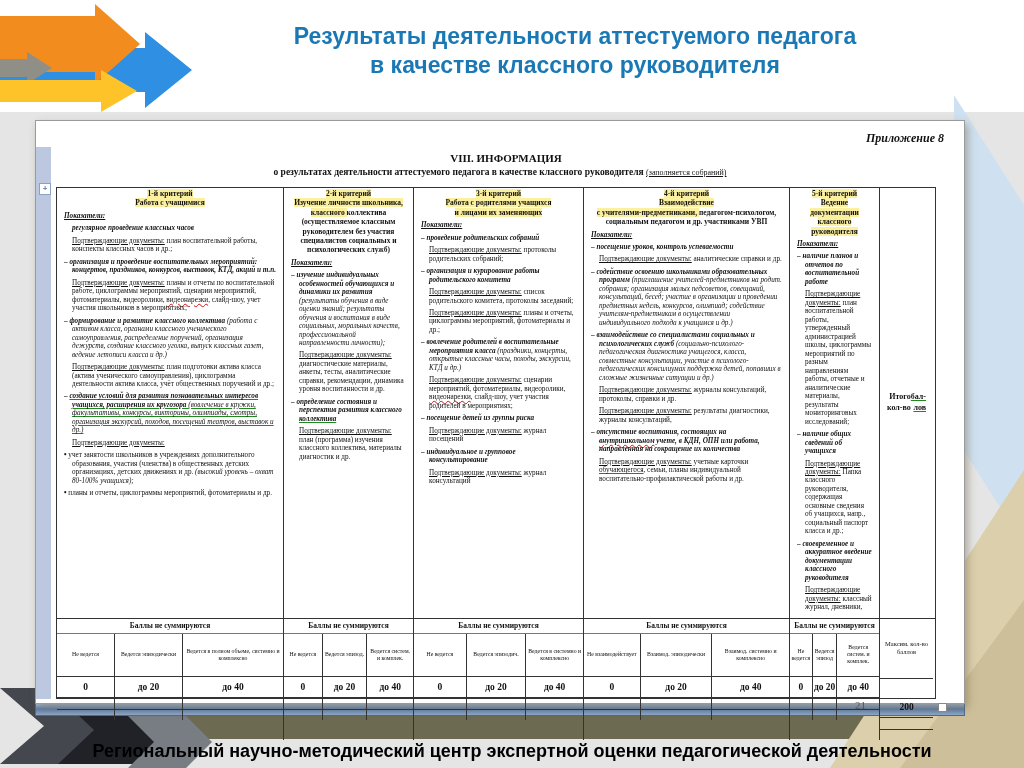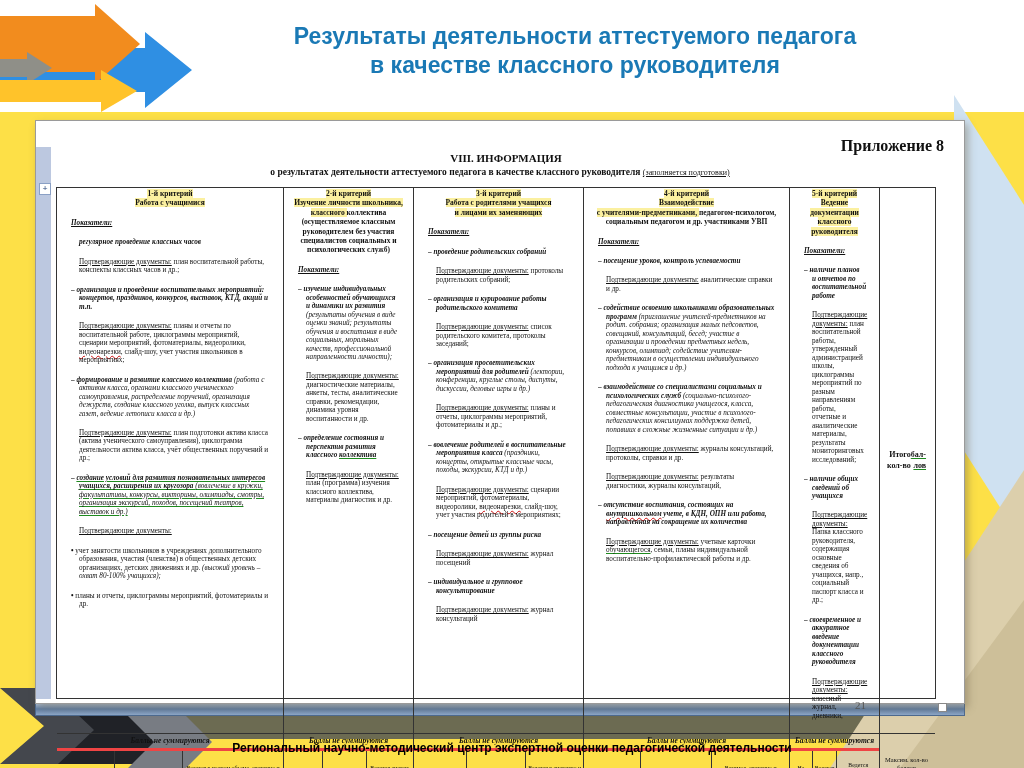--- a/index.html
+++ b/index.html
@@ -1,61 +1,61 @@
 <!DOCTYPE html>
 <html><head>
 <meta charset="utf-8">
 <style>
   html,body{margin:0;padding:0;}
-  .slide{position:relative;width:1024px;height:768px;background:#fde047;overflow:hidden;
+  .slide{position:relative;width:1024px;height:768px;background:#e5e5e5;overflow:hidden;
          font-family:"Liberation Sans",sans-serif;}
   .top-white{position:absolute;top:0;left:0;right:0;height:112px;background:#ffffff;}
   .deco{position:absolute;}
   .title{position:absolute;left:205px;top:22px;width:740px;text-align:center;
          color:#1A79B5;font-weight:bold;font-size:23px;line-height:1.28;}
   
   .doc{position:absolute;left:35px;top:120px;width:928px;height:582px;background:#fff;
        border:1px solid #9a9a9a;box-shadow:3px 4px 8px rgba(110,100,70,.45);
        font-family:"Liberation Serif",serif;color:#111;z-index:3;}
   .doc-strip{position:absolute;left:0;top:26px;bottom:4px;width:15px;background:#bcc8e0;}
   .plus{position:absolute;left:3px;top:62px;width:10px;height:10px;border:1px solid #8aa0c5;
         background:#fff;color:#2c4a7c;font-size:9px;line-height:9px;text-align:center;font-weight:bold;}
-  .appendix{position:absolute;top:16px;right:20px;font-weight:bold;font-size:16px;}
+  .appendix{position:absolute;top:10px;right:20px;font-weight:bold;font-style:italic;font-size:12px;}
   .doc-t1{position:absolute;top:31px;left:12px;right:0;text-align:center;font-weight:bold;font-size:11px;}
   .doc-t2{position:absolute;top:46px;left:0;right:0;text-align:center;font-weight:bold;font-size:9.5px;}
   .doc-t2 .note{font-weight:normal;font-size:8px;text-decoration:underline;}
   
   .tbl{position:absolute;left:20px;top:66px;width:878px;bottom:4px;border:1.5px solid #333;
        display:flex;flex-direction:column;}
   .tbl-body{display:grid;grid-template-columns:226px 130px 170px 206px 90px 54px;flex:1;}
   .tbl-body>div+div{border-left:1px solid #333;}
   .col{padding:1px 3px 2px 3px;font-size:7.2px;line-height:1.18;overflow:hidden;}
   .col-h{text-align:center;font-weight:bold;font-size:7.5px;line-height:1.25;margin-bottom:1px;}
   .col-h span{white-space:pre-line;}
   .col-h .hl{background:#FBF0A0;}
-  .para{margin:11px;padding-left:8px;}
+  .para{margin:4px;padding-left:8px;}
   .para.hang{text-indent:-8px;}
   .para.flush{padding-left:0;}
   .mk{font-weight:bold;}
   .r-h{font-weight:bold;font-style:italic;text-decoration:underline;}
   .r-b{font-weight:bold;font-style:italic;}
   .r-i{font-style:italic;}
   .r-u{text-decoration:underline;}
   .r-r{text-decoration:underline wavy #cf1010 1px;}
   .r-rb{font-weight:bold;font-style:italic;text-decoration:underline wavy #cf1010 1px;}
   .r-g{text-decoration:underline #1e8a1e;}
   .r-gb{font-weight:bold;font-style:italic;text-decoration:underline #1e8a1e;}
   .r-gi{font-style:italic;text-decoration:underline #1e8a1e;}
   .total-col{display:flex;align-items:center;justify-content:center;text-align:right;
              font-weight:bold;font-size:8px;line-height:1.35;}
   .total-col span{white-space:pre-line;}
   
   .tbl-score{display:grid;grid-template-columns:226px 130px 170px 206px 90px 54px;border-top:1px solid #333;}
   .tbl-score>div+div{border-left:1px solid #333;}
-  .sspan{height:14px;border-bottom:3px solid #ef4444;text-align:center;font-weight:bold;font-style:italic;
+  .sspan{height:14px;border-bottom:1px solid #ef4444;text-align:center;font-weight:bold;
          font-size:7.5px;line-height:14px;}
   .srow{display:grid;grid-template-columns:var(--sub);}
   .srow>div+div{border-left:1px solid #333;}
   .slabels{height:42px;border-bottom:1px solid #333;}
   .slab{font-size:5.8px;line-height:1.2;text-align:center;display:flex;align-items:center;
         justify-content:center;padding:1px;}
   .svalues{height:20px;border-bottom:1px solid #333;}
   .sval{font-weight:bold;font-size:9.5px;text-align:center;line-height:20px;}
   .sempty1{height:11px;border-bottom:1px solid #333;}
   .sempty2{height:10px;}
@@ -67,21 +67,21 @@
          text-align:center;line-height:20px;margin-top:18px;}
   
   .scrollband{position:absolute;left:35px;top:703px;width:928px;height:11px;z-index:2;
               background:linear-gradient(180deg,#a7bcd8,#5f7ea6 45%,#8ea7c7);border:1px solid #4d6villa;border:1px solid #4d6a90;}
   .olive-band{position:absolute;left:122px;top:716px;width:902px;height:23px;background:#6C6B52;z-index:1;}
   .pagenum{position:absolute;left:855px;top:699px;font-family:"Liberation Serif",serif;
            font-size:11px;color:#555;z-index:4;}
   .resize-handle{position:absolute;left:938px;top:703px;width:7px;height:7px;background:#fff;
                  border:1px solid #888;z-index:4;}
   .footer{position:absolute;left:0;top:741px;width:100%;text-align:center;font-weight:bold;
-          font-size:12px;color:#000;z-index:5;}
+          font-size:18px;color:#000;z-index:5;}
 </style>
 </head>
 <body>
 
 <div class="slide">
   <div class="top-white"></div>
 
   <svg class="deco" style="left:0;top:2px;z-index:1" width="210" height="112" viewBox="0 0 210 112">
     <polygon points="0,46 145,46 145,30 192,68 145,106 145,90 0,90" fill="#2F8FE3"></polygon>
     <polygon points="0,14 95,14 95,2 140,42 95,82 95,70 0,70" fill="#F28C1E"></polygon>
@@ -111,21 +111,21 @@
     <polygon points="128,34 186,34 212,60 186,86 128,86 154,60" fill="#787c83"></polygon>
   </svg>
 
   <div class="doc">
     <div class="doc-strip"></div>
     <div class="plus">+</div>
     <div class="appendix">Приложение 8</div>
     <div class="doc-t1">VIII. ИНФОРМАЦИЯ</div>
     <div class="doc-t2">
       <span>о результатах деятельности аттестуемого педагога в качестве классного руководителя</span>
-      <span class="note">(заполняется подготовки)</span>
+      <span class="note">(заполняется собраний)</span>
     </div>
     <div class="tbl">
       <div id="tbl-body" class="tbl-body">
           <div class="col">
             <div class="col-h"><span class="hl">1-й критерий
 Работа с учащимися</span></div>
             <div class="para flush"><span class="r-h">Показатели:</span></div>
             <div class="para"><span class="r-b">регулярное проведение классных часов</span></div>
             <div class="para"><span class="r-u">Подтверждающие документы:</span><span class="r-n"> план воспитательной работы, конспекты классных часов и др.;</span></div>
             <div class="para hang"><span class="mk">–&nbsp;</span><span class="r-b">организация и проведение воспитательных мероприятий: концертов, праздников, конкурсов, выставок, КТД, акций и т.п.</span></div>
@@ -148,21 +148,20 @@
           </div>
           <div class="col">
             <div class="col-h"><span class="hl">3-й критерий
 Работа с родителями учащихся
 и лицами их заменяющих</span></div>
             <div class="para flush"><span class="r-h">Показатели:</span></div>
             <div class="para hang"><span class="mk">–&nbsp;</span><span class="r-b">проведение родительских собраний</span></div>
             <div class="para"><span class="r-u">Подтверждающие документы:</span><span class="r-n"> протоколы родительских собраний;</span></div>
             <div class="para hang"><span class="mk">–&nbsp;</span><span class="r-b">организация и курирование работы родительского комитета</span></div>
             <div class="para"><span class="r-u">Подтверждающие документы:</span><span class="r-n"> список родительского комитета, протоколы заседаний;</span></div>
-            <div class="para hang"><span class="mk">–&nbsp;</span><span class="r-b">организация просветительских мероприятий для родителей </span><span class="r-i">(лектории, конференции, круглые столы, диспуты, дискуссии, деловые игры и др.)</span></div>
             <div class="para"><span class="r-u">Подтверждающие документы:</span><span class="r-n"> планы и отчеты, циклограммы мероприятий, фотоматериалы и др.;</span></div>
             <div class="para hang"><span class="mk">–&nbsp;</span><span class="r-b">вовлечение родителей в воспитательные мероприятия класса </span><span class="r-i">(праздники, концерты, открытые классные часы, походы, экскурсии, КТД и др.)</span></div>
             <div class="para"><span class="r-u">Подтверждающие документы:</span><span class="r-n"> сценарии мероприятий, фотоматериалы, видеоролики, </span><span class="r-r">видеонарезки</span><span class="r-n">, слайд-шоу, учет участия родителей в мероприятиях;</span></div>
             <div class="para hang"><span class="mk">–&nbsp;</span><span class="r-b">посещение детей из группы риска</span></div>
             <div class="para"><span class="r-u">Подтверждающие документы:</span><span class="r-n"> журнал посещений</span></div>
             <div class="para hang"><span class="mk">–&nbsp;</span><span class="r-b">индивидуальное и групповое консультирование</span></div>
             <div class="para"><span class="r-u">Подтверждающие документы:</span><span class="r-n"> журнал консультаций</span></div>
           </div>
           <div class="col">
             <div class="col-h"><span class="hl">4-й критерий

